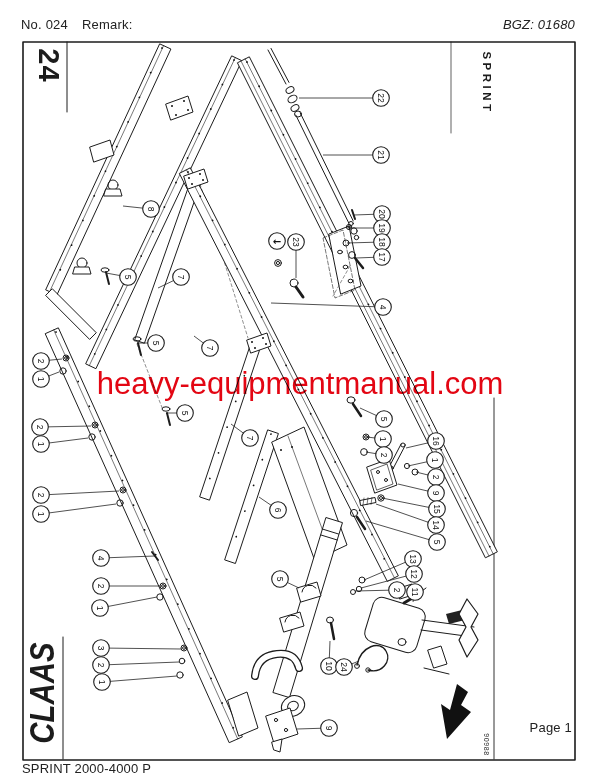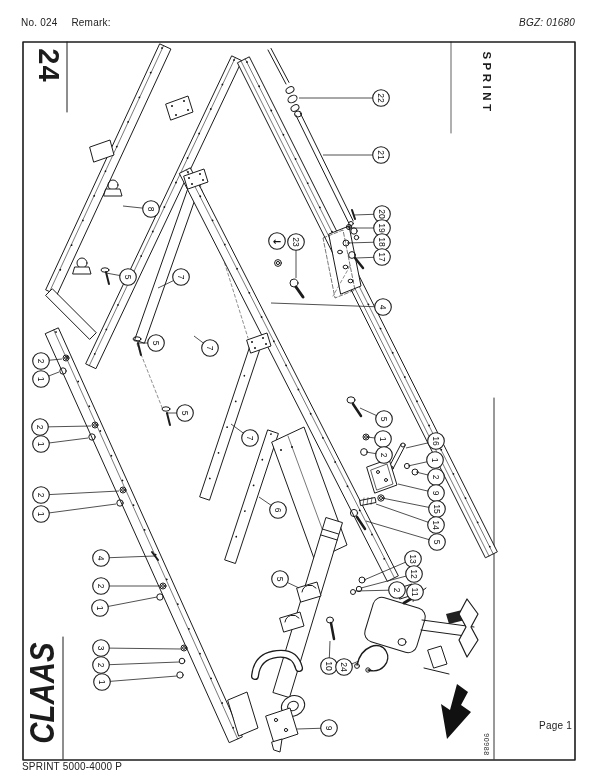--- a/index.html
+++ b/index.html
@@ -1,20 +1,20 @@
 <!DOCTYPE html>
 <html><head>
 <meta charset="utf-8">
 <style>
   html,body{margin:0;padding:0;background:#888;}
   #page{position:relative;width:600px;height:776px;background:#ffffff;overflow:hidden;
         font-family:"Liberation Sans",sans-serif;color:#1c1c1c;}
   .abs{position:absolute;}
   
-  .meta{font-size:10px;color:#222;letter-spacing:0.2px;white-space:nowrap;}
+  .meta{font-size:13px;color:#222;letter-spacing:0.2px;white-space:nowrap;}
   #header-left{left:21px;top:17px;}
   #header-left span{margin-right:14px;}
   #header-right{top:17px;right:25px;font-style:italic;}
   #footer-left{left:22px;top:761px;}
   #footer-right{top:720px;right:28px;}
   
   .rotbox{display:flex;align-items:center;justify-content:center;}
   #tab24{left:26px;top:44px;width:44px;height:42px;}
   #tab24 span{transform:rotate(90deg);font-size:29px;font-weight:700;letter-spacing:1px;}
   #model-strip{left:468px;top:45px;width:38px;height:76px;}
@@ -506,16 +506,17 @@
           <circle cx="329" cy="728" r="8.3" class="callout-circle"></circle>
           <text x="329" y="728" class="callout-num" transform="rotate(90 329 728)">9</text>
         </g>
         <g>
           <circle cx="277" cy="241" r="8.3" class="callout-circle"></circle>
           <text x="277" y="241.5" class="arrow-glyph">←</text>
         </g>
       </g>
   </svg>
 
-
-  <div class="abs meta" id="footer-left">SPRINT 5000-4000 P</div>
+  <div class="abs" id="watermark" style="color: rgb(227, 6, 19);">heavy-equipmentmanual.com</div>
+
+  <div class="abs meta" id="footer-left">SPRINT 2000-4000 P</div>
   <div class="abs meta" id="footer-right">Page 1</div>
 </div>
 
 </body></html>

